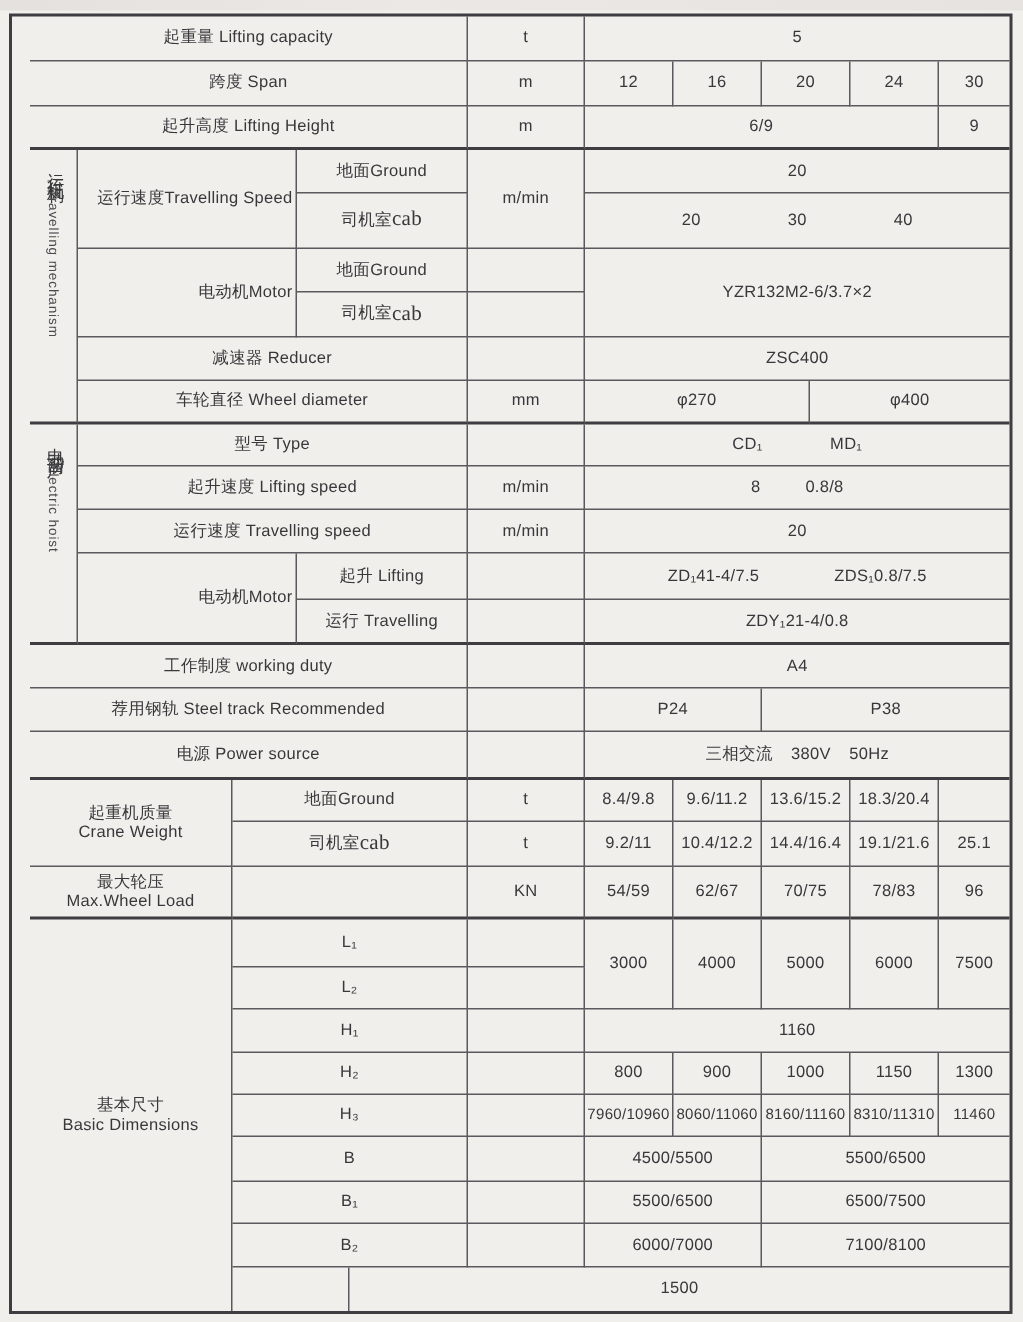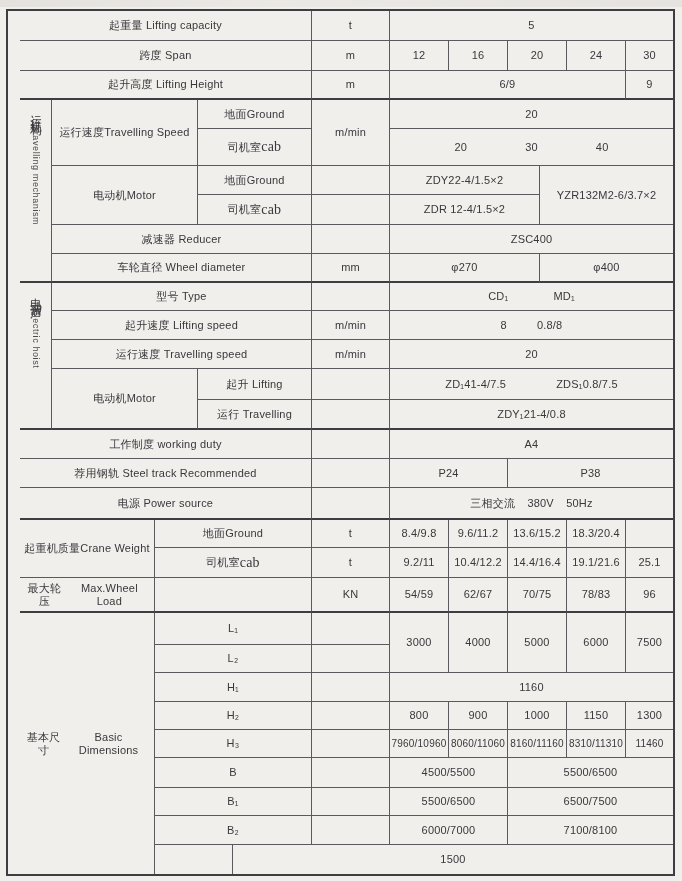--- a/index.html
+++ b/index.html
@@ -29,21 +29,21 @@
   .two span{display:block;}
   .sp{gap:30px;}
   .g58{gap:58px;} .g50{gap:50px;} .g45{gap:45px;} .g30{gap:30px;}
   .ws{word-spacing:9px;}
   .cabword{font-family:"Liberation Serif","DejaVu Serif",serif;font-size:14px;line-height:1;}
   .vsec{flex-direction:column;justify-content:flex-start;gap:8px;padding-top:6px;}
   .vzh{writing-mode:vertical-rl;text-orientation:upright;font-size:11.5px;letter-spacing:3px;}
   .ven{writing-mode:vertical-rl;font-size:9px;letter-spacing:.6px;color:#4a4a4e;}
   
   .w32{width:32px;} .w59{width:59px;} .w78{width:78px;} .w114{width:114px;}
-  .w118{width:118px;} .w135{width:135px;} .w146{width:146px;}
+  .w118{width:118px;} .w135{width:135px;flex-direction:column;} .w146{width:146px;justify-content:flex-end;}
   .w150{width:150px;} .w157{width:157px;} .w236{width:236px;} .w260{width:260px;}
   .w292{width:292px;}
   
   .h28{height:28px;} .h29{height:29px;} .h30{height:30px;} .h31{height:31px;}
   .h32{height:32px;} .h35{height:35px;} .h37{height:37px;} .h58{height:58px;}
   .h59{height:59px;} .h60{height:60px;} .h61{height:61px;} .h66{height:66px;}
   .h147{height:147px;} .h183{height:183px;} .h261{height:261px;}
 </style>
 </head>
 <body>
@@ -120,24 +120,20 @@
           </div>
           <div class="c w114 h30 two">
             <span>司机室</span>
             <span class="cabword">cab</span>
           </div>
         </div>
         <div class="col">
           <div class="c w78 h29"></div>
           <div class="c w78 h30"></div>
         </div>
-        <div class="col">
-          <div class="c w150 h29">ZDY22-4/1.5×2</div>
-          <div class="c w150 h30">ZDR 12-4/1.5×2</div>
-        </div>
         <div class="c f1 h59 nr">YZR132M2-6/3.7×2</div>
       </div>
 
       <div class="row">
         <div class="c w260 h29">减速器 Reducer</div>
         <div class="c w78 h29"></div>
         <div class="c f1 h29 nr">ZSC400</div>
       </div>
 
       <div class="row">

